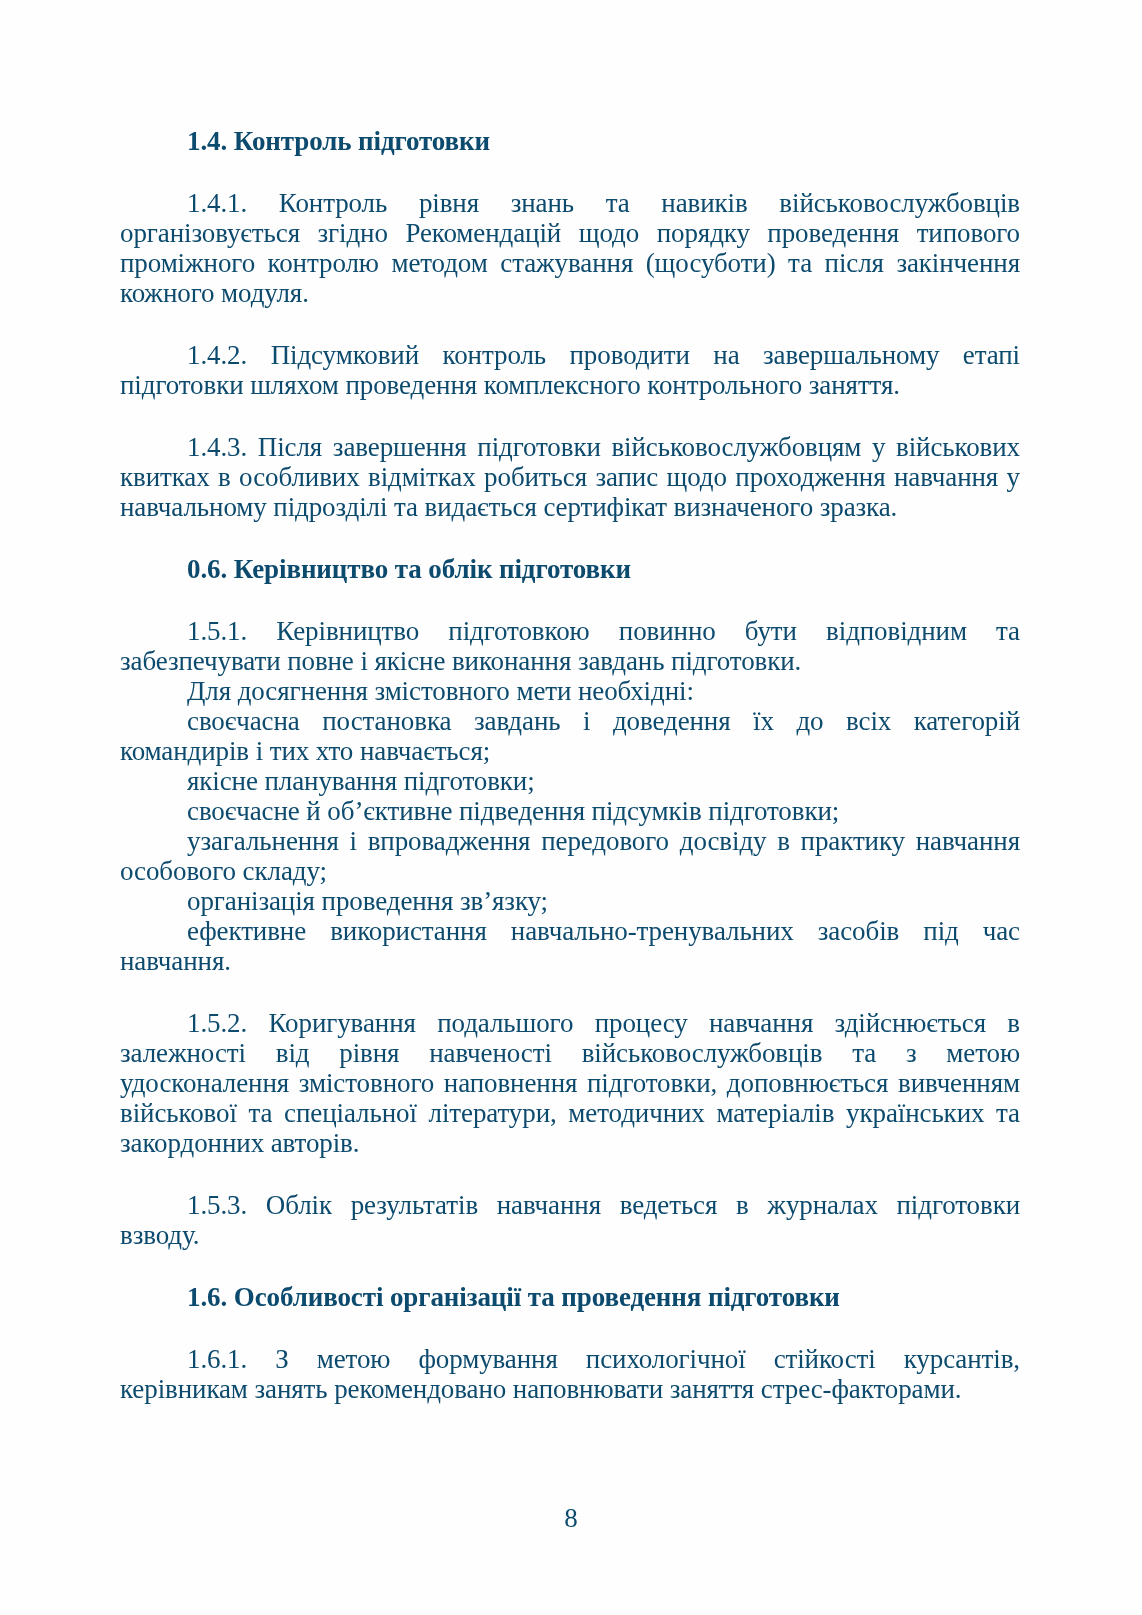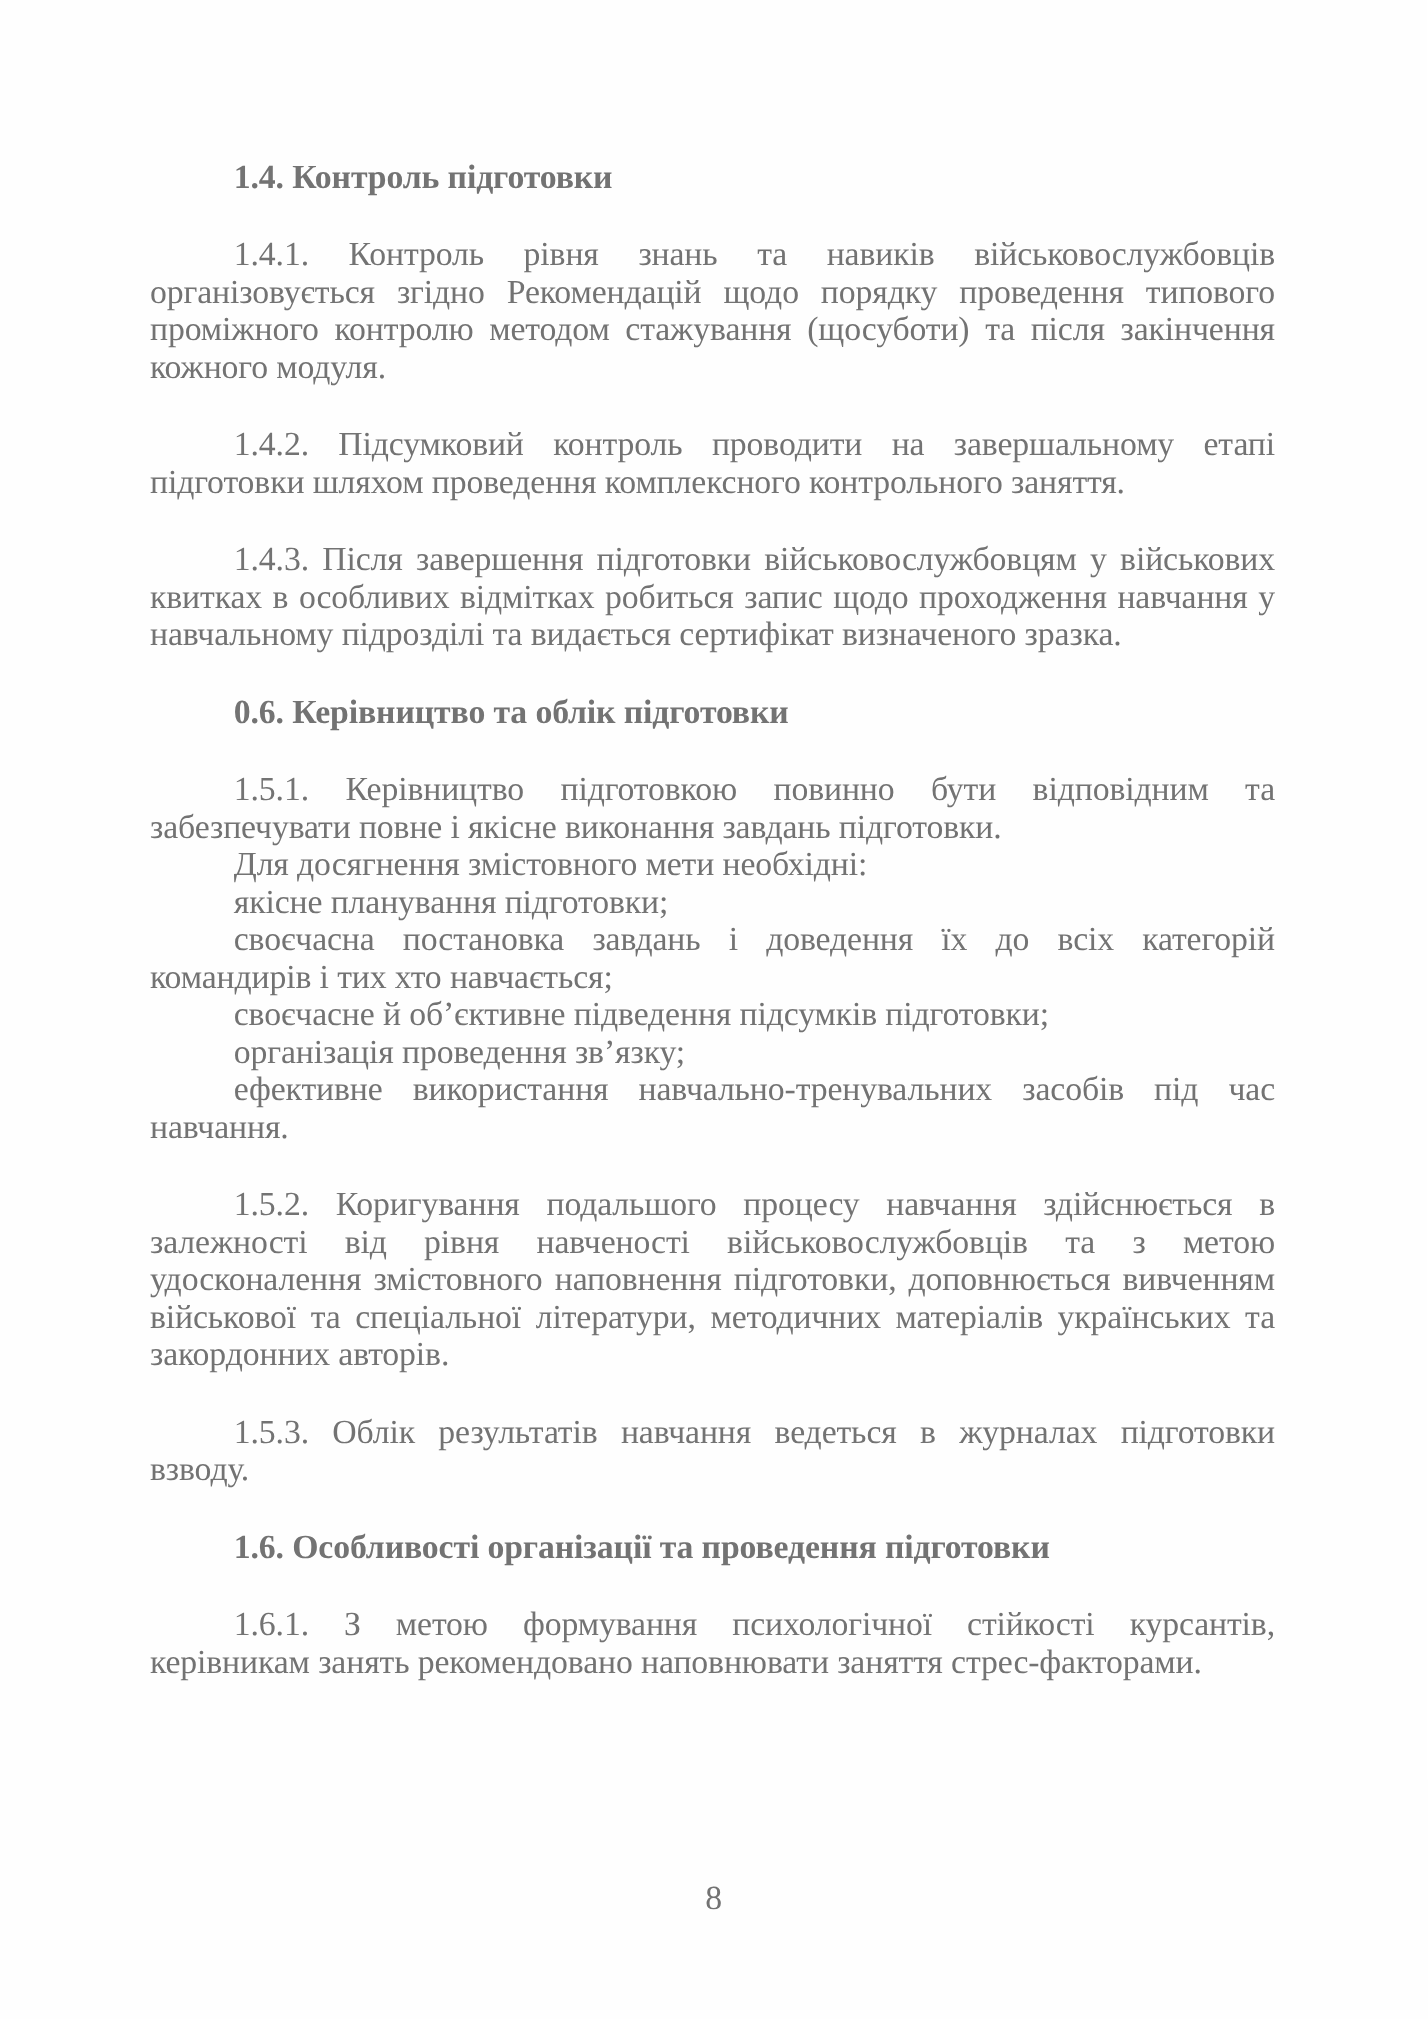--- a/index.html
+++ b/index.html
@@ -7,21 +7,21 @@
     padding: 0;
     background: #ffffff;
   }
   .page {
     position: relative;
     width: 1142px;
     height: 1615px;
     background: #fefefe;
     overflow: hidden;
     font-family: "Liberation Serif", "DejaVu Serif", serif;
-    color: #737373;
+    color: #0c4a6e;
   }
   .content {
     position: absolute;
     left: 120px;
     top: 126px;
     width: 900px;
   }
   .content p {
     margin: 0;
     font-size: 27px;
@@ -52,23 +52,24 @@
 
 <div class="page">
   <div class="content">
     <p class="heading">1.4. Контроль підготовки</p>
     <p class="para sp">1.4.1. Контроль рівня знань та навиків військовослужбовців організовується згідно Рекомендацій щодо порядку проведення типового проміжного контролю методом стажування (щосуботи) та після закінчення кожного модуля.</p>
     <p class="para sp">1.4.2. Підсумковий контроль проводити на завершальному етапі підготовки шляхом проведення комплексного контрольного заняття.</p>
     <p class="para sp">1.4.3. Після завершення підготовки військовослужбовцям у військових квитках в особливих відмітках робиться запис щодо проходження навчання у навчальному підрозділі та видається сертифікат визначеного зразка.</p>
     <p class="heading sp">0.6. Керівництво та облік підготовки</p>
     <p class="para sp">1.5.1. Керівництво підготовкою повинно бути відповідним та забезпечувати повне і якісне виконання завдань підготовки.</p>
     <p class="para">Для досягнення змістовного мети необхідні:</p>
+    <p class="para">своєчасна постановка завдань і доведення їх до всіх категорій командирів і тих хто навчається;</p>
     <p class="para">якісне планування підготовки;</p>
-    <p class="para">своєчасна постановка завдань і доведення їх до всіх категорій командирів і тих хто навчається;</p>
     <p class="para">своєчасне й об’єктивне підведення підсумків підготовки;</p>
+    <p class="para">узагальнення і впровадження передового досвіду в практику навчання особового складу;</p>
     <p class="para">організація проведення зв’язку;</p>
     <p class="para">ефективне використання навчально-тренувальних засобів під час навчання.</p>
     <p class="para sp">1.5.2. Коригування подальшого процесу навчання здійснюється в залежності від рівня навченості військовослужбовців та з метою удосконалення змістовного наповнення підготовки, доповнюється вивченням військової та спеціальної літератури, методичних матеріалів українських та закордонних авторів.</p>
     <p class="para sp">1.5.3. Облік результатів навчання ведеться в журналах підготовки взводу.</p>
     <p class="heading sp">1.6. Особливості організації та проведення підготовки</p>
     <p class="para sp">1.6.1. З метою формування психологічної стійкості курсантів, керівникам занять рекомендовано наповнювати заняття стрес-факторами.</p>
   </div>
   <div class="page-number">8</div>
 </div>
 

